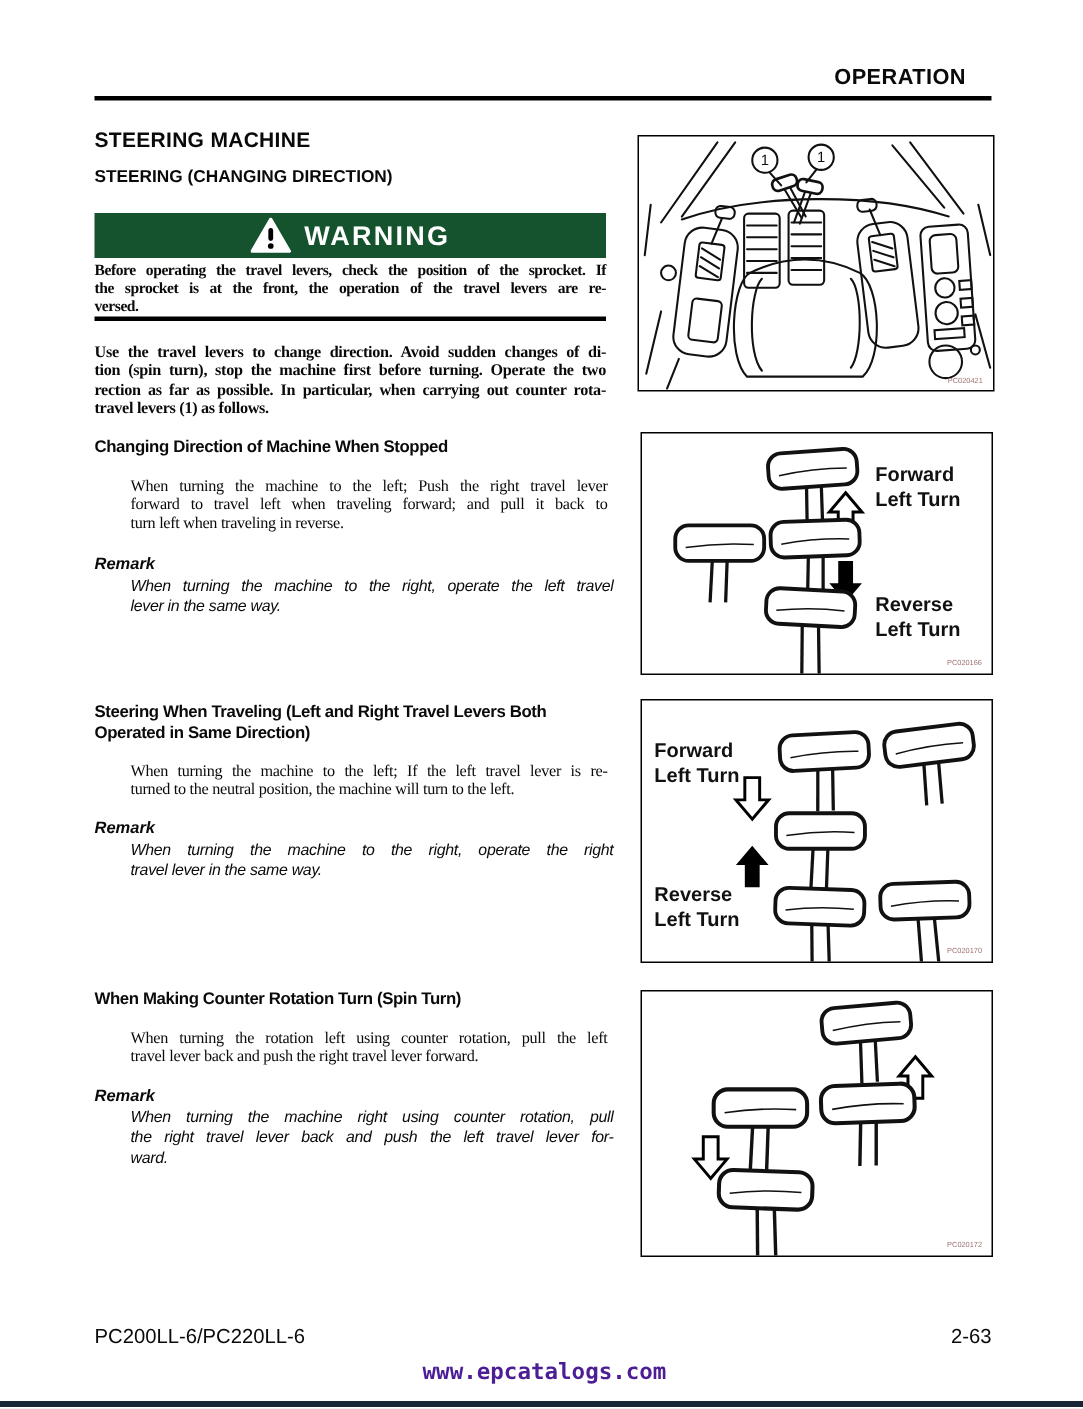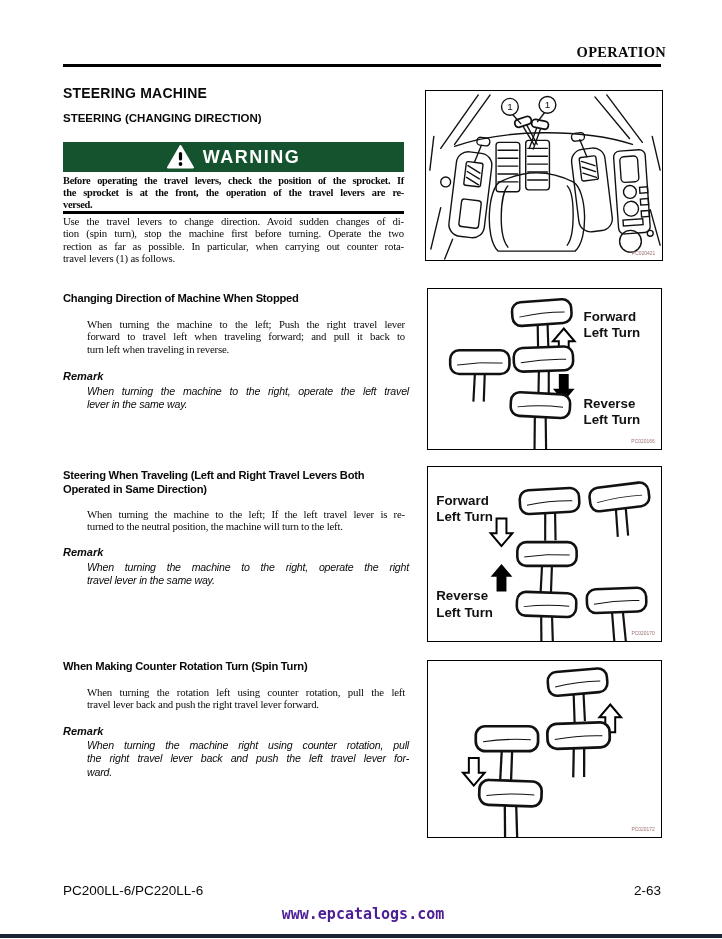--- a/index.html
+++ b/index.html
@@ -4,22 +4,22 @@
 <style>
   html,body { margin:0; padding:0; background:#e8e8e8; }
   .page {
     position:relative; width:722px; height:939px; background:#ffffff;
     font-family:"Liberation Serif", serif; color:#0a0a0a; overflow:hidden;
     margin:0 auto;
   }
   .abs { position:absolute; }
 
   
-  .hdr-title { top:44px; left:68px; width:598px; text-align:right;
-    font-family:Liberation Serif, serif; font-weight:bold; font-size:14.5px; letter-spacing:.3px; }
+  .hdr-title { top:44px; left:46px; width:598px; text-align:right;
+    font-family:Liberation Sans, sans-serif; font-weight:bold; font-size:14.5px; letter-spacing:.3px; }
   .hdr-rule { top:64px; left:63px; width:598px; height:3px; background:#000; }
 
   
   .h1 { top:85px; left:63px; font-family:"Liberation Sans", sans-serif; font-weight:bold; font-size:14px; letter-spacing:.2px; }
   .h2 { top:112px; left:63px; font-family:"Liberation Sans", sans-serif; font-weight:bold; font-size:11.5px; }
   .h3 { font-family:"Liberation Sans", sans-serif; font-weight:bold; font-size:11.2px;
         letter-spacing:-.25px; line-height:13.5px; width:345px; }
 
   
   .warn-bar { top:142px; left:63px; width:341px; height:30px; background:#14532d;
@@ -103,21 +103,21 @@
     </span>
     <span class="warn-label">WARNING</span>
   </div>
   <div class="abs warn-body">
     <div class="jl">Before operating the travel levers, check the position of the sprocket. If</div>
     <div class="jl">the sprocket is at the front, the operation of the travel levers are re-</div>
     <div class="jll">versed.</div>
   </div>
   <div class="abs warn-rule"></div>
 
-  <div class="abs par" style="top:215px; left:63px; width:341px;">
+  <div class="abs par" style="top:229px; left:63px; width:341px;font-weight:bold;">
     <div class="jl">Use the travel levers to change direction. Avoid sudden changes of di-</div>
     <div class="jl">tion (spin turn), stop the machine first before turning. Operate the two</div>
     <div class="jl">rection as far as possible. In particular, when carrying out counter rota-</div>
     <div class="jll">travel levers (1) as follows.</div>
   </div>
 
   <div class="abs h3" style="top:292px; left:63px;">
     <div>Changing Direction of Machine When Stopped</div>
   </div>
   <div class="abs par" style="top:318px; left:87px; width:318px;">

